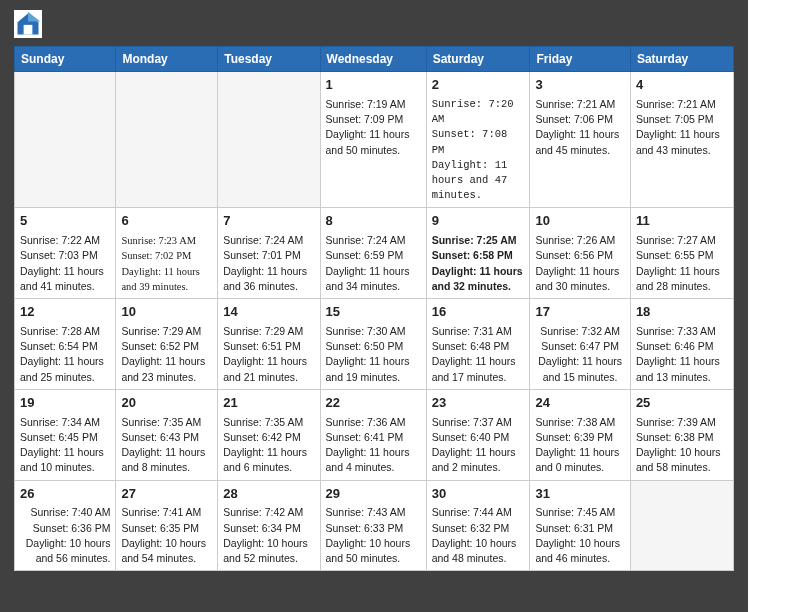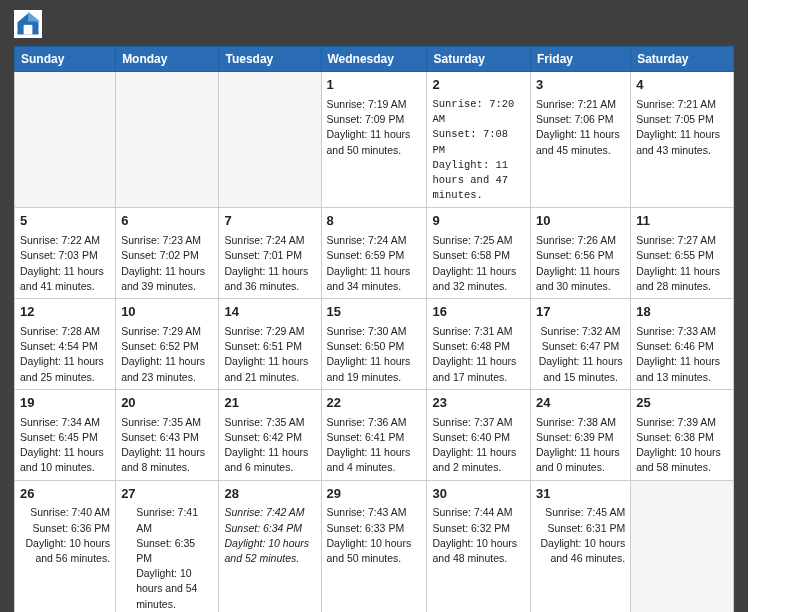--- a/index.html
+++ b/index.html
@@ -165,60 +165,60 @@
         </tr>
         <tr class="week-row">
           <td>
             <span class="day-num">5</span>
             <div class="day-info" style="white-space: pre-line;">Sunrise: 7:22 AM
 Sunset: 7:03 PM
 Daylight: 11 hours and 41 minutes.</div>
           </td>
           <td>
             <span class="day-num">6</span>
-            <div class="day-info" style="white-space: pre-line;">Sunrise: 7:23 AM
+            <div class="day-info" style="white-space: pre-line; font-family: Liberation Serif, serif;">Sunrise: 7:23 AM
 Sunset: 7:02 PM
 Daylight: 11 hours and 39 minutes.</div>
           </td>
           <td>
             <span class="day-num">7</span>
             <div class="day-info" style="white-space: pre-line;">Sunrise: 7:24 AM
 Sunset: 7:01 PM
 Daylight: 11 hours and 36 minutes.</div>
           </td>
           <td>
             <span class="day-num">8</span>
             <div class="day-info" style="white-space: pre-line;">Sunrise: 7:24 AM
 Sunset: 6:59 PM
 Daylight: 11 hours and 34 minutes.</div>
           </td>
           <td>
             <span class="day-num">9</span>
-            <div class="day-info" style="white-space: pre-line;">Sunrise: 7:25 AM
+            <div class="day-info" style="white-space: pre-line; font-weight: bold;">Sunrise: 7:25 AM
 Sunset: 6:58 PM
 Daylight: 11 hours and 32 minutes.</div>
           </td>
           <td>
             <span class="day-num">10</span>
             <div class="day-info" style="white-space: pre-line;">Sunrise: 7:26 AM
 Sunset: 6:56 PM
 Daylight: 11 hours and 30 minutes.</div>
           </td>
           <td>
             <span class="day-num">11</span>
             <div class="day-info" style="white-space: pre-line;">Sunrise: 7:27 AM
 Sunset: 6:55 PM
 Daylight: 11 hours and 28 minutes.</div>
           </td>
         </tr>
         <tr class="week-row">
           <td>
             <span class="day-num">12</span>
             <div class="day-info" style="white-space: pre-line;">Sunrise: 7:28 AM
-Sunset: 4:54 PM
+Sunset: 6:54 PM
 Daylight: 11 hours and 25 minutes.</div>
           </td>
           <td>
             <span class="day-num">10</span>
             <div class="day-info" style="white-space: pre-line;">Sunrise: 7:29 AM
 Sunset: 6:52 PM
 Daylight: 11 hours and 23 minutes.</div>
           </td>
           <td>
             <span class="day-num">14</span>
@@ -297,45 +297,45 @@
         </tr>
         <tr class="week-row">
           <td>
             <span class="day-num">26</span>
             <div class="day-info" style="white-space: pre-line; text-align: right;">Sunrise: 7:40 AM
 Sunset: 6:36 PM
 Daylight: 10 hours and 56 minutes.</div>
           </td>
           <td>
             <span class="day-num">27</span>
-            <div class="day-info" style="white-space: pre-line; margin-left: 15px;">Sunrise: 7:41 AM
+            <div class="day-info" style="white-space: pre-line;">Sunrise: 7:41 AM
 Sunset: 6:35 PM
 Daylight: 10 hours and 54 minutes.</div>
           </td>
           <td>
             <span class="day-num">28</span>
-            <div class="day-info" style="white-space: pre-line; font-style: italic;">Sunrise: 7:42 AM
+            <div class="day-info" style="white-space: pre-line;">Sunrise: 7:42 AM
 Sunset: 6:34 PM
 Daylight: 10 hours and 52 minutes.</div>
           </td>
           <td>
             <span class="day-num">29</span>
             <div class="day-info" style="white-space: pre-line;">Sunrise: 7:43 AM
 Sunset: 6:33 PM
 Daylight: 10 hours and 50 minutes.</div>
           </td>
           <td>
             <span class="day-num">30</span>
             <div class="day-info" style="white-space: pre-line;">Sunrise: 7:44 AM
 Sunset: 6:32 PM
 Daylight: 10 hours and 48 minutes.</div>
           </td>
           <td>
             <span class="day-num">31</span>
-            <div class="day-info" style="white-space: pre-line; text-align: right;">Sunrise: 7:45 AM
+            <div class="day-info" style="white-space: pre-line;">Sunrise: 7:45 AM
 Sunset: 6:31 PM
 Daylight: 10 hours and 46 minutes.</div>
           </td>
           <td class="empty"></td>
         </tr>
       </tbody>
   </table>
 </div>
 
 </body></html>

